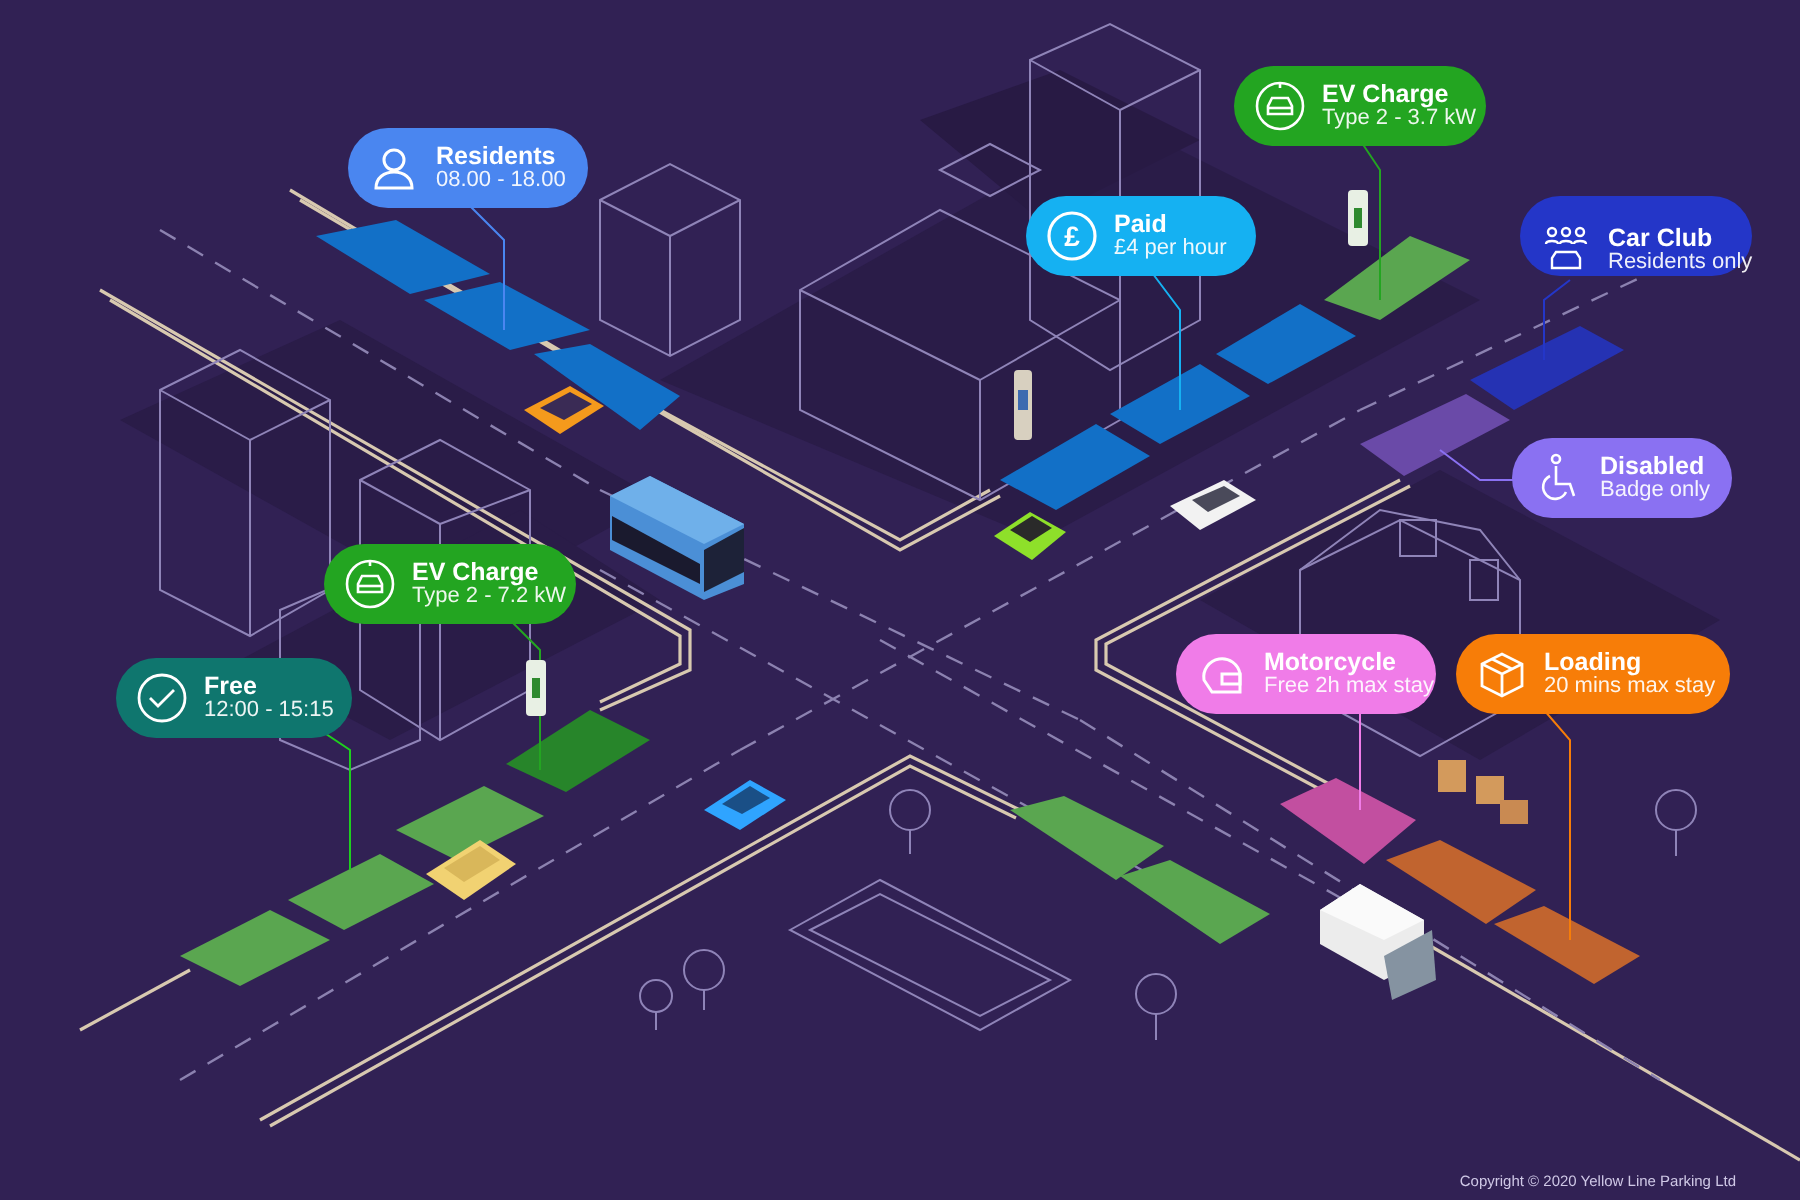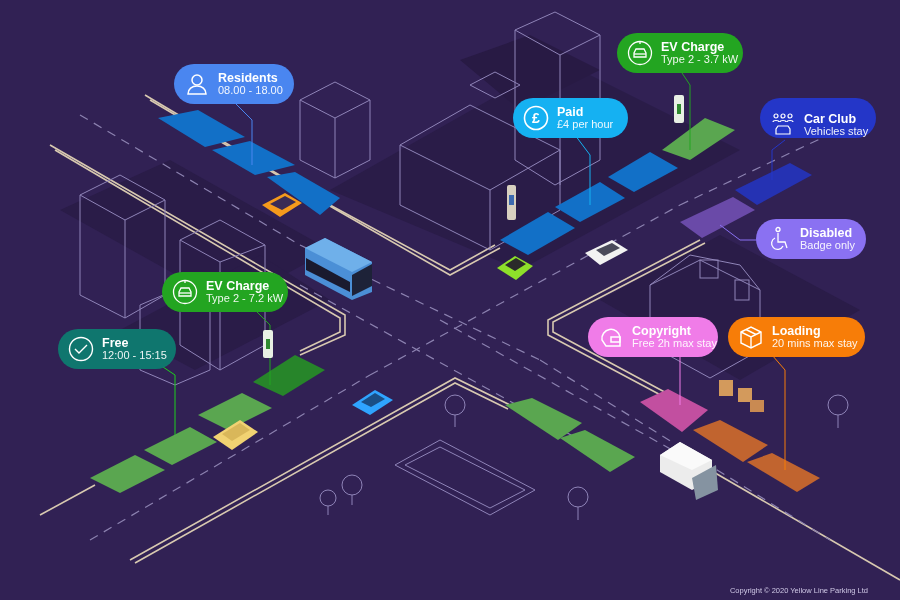--- a/index.html
+++ b/index.html
@@ -244,21 +244,21 @@
     <svg viewBox="0 0 26 26" fill="none" stroke="#fff" stroke-width="1.2">
         <circle cx="6" cy="4" r="2"></circle>
         <circle cx="13" cy="4" r="2"></circle>
         <circle cx="20" cy="4" r="2"></circle>
         <path d="M3 10c0-2 6-2 6 0M10 10c0-2 6-2 6 0M17 10c0-2 6-2 6 0"></path>
         <path d="M6 22v-5l2-3h10l2 3v5z"></path>
       </svg>
   </span>
   <span class="txt">
       <span class="t1">Car Club</span>
-      <span class="t2">Vehicles stay</span>
+      <span class="t2">Residents only</span>
     </span>
 </div>
 
 <div class="pill" style="left:756px;top:219px;width:110px;background:#8a71f2;">
   <span class="ic">
     <svg viewBox="0 0 26 26" fill="none" stroke="#fff" stroke-width="1.3">
         <circle cx="12" cy="3.5" r="2"></circle>
         <path d="M12 7v9h7l2 6"></path>
         <path d="M9 12a6 6 0 1 0 8 8"></path>
       </svg>
@@ -298,21 +298,21 @@
 </div>
 
 <div class="pill" style="left:588px;top:317px;width:130px;background:#f07ce8;">
   <span class="ic">
     <svg viewBox="0 0 26 26" fill="none" stroke="#fff" stroke-width="1.5">
         <path d="M4 16a9 9 0 0 1 18-3v9H8z"></path>
         <path d="M13 13h9v5h-9z"></path>
       </svg>
   </span>
   <span class="txt">
-      <span class="t1">Copyright</span>
+      <span class="t1">Motorcycle</span>
       <span class="t2">Free 2h max stay</span>
     </span>
 </div>
 
 <div class="pill" style="left:728px;top:317px;width:137px;background:#f77d08;">
   <span class="ic">
     <svg viewBox="0 0 26 26" fill="none" stroke="#fff" stroke-width="1.4">
         <path d="M3 8l10-5 10 5v11l-10 5-10-5z"></path>
         <path d="M3 8l10 5 10-5M13 13v11"></path>
         <path d="M8 5.5l10 5"></path>

